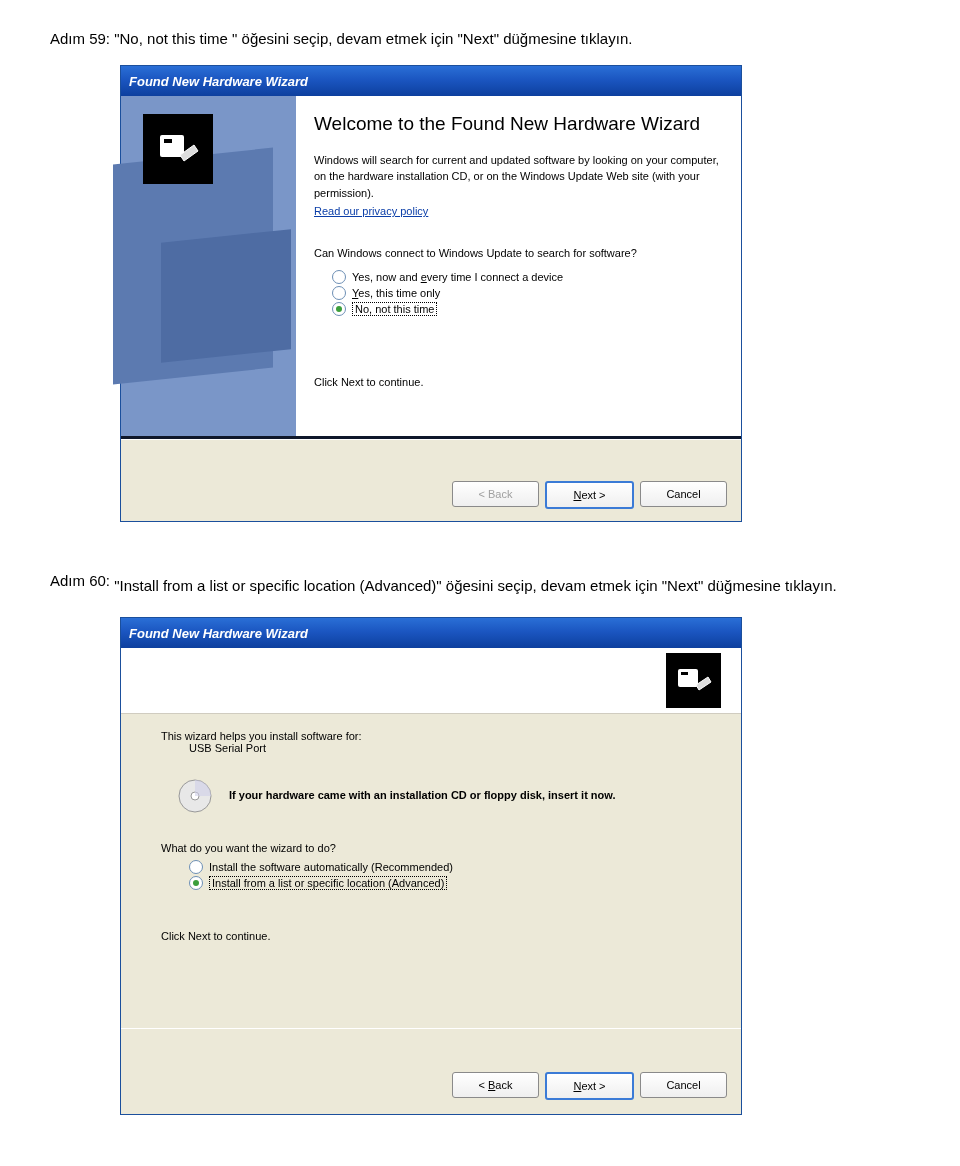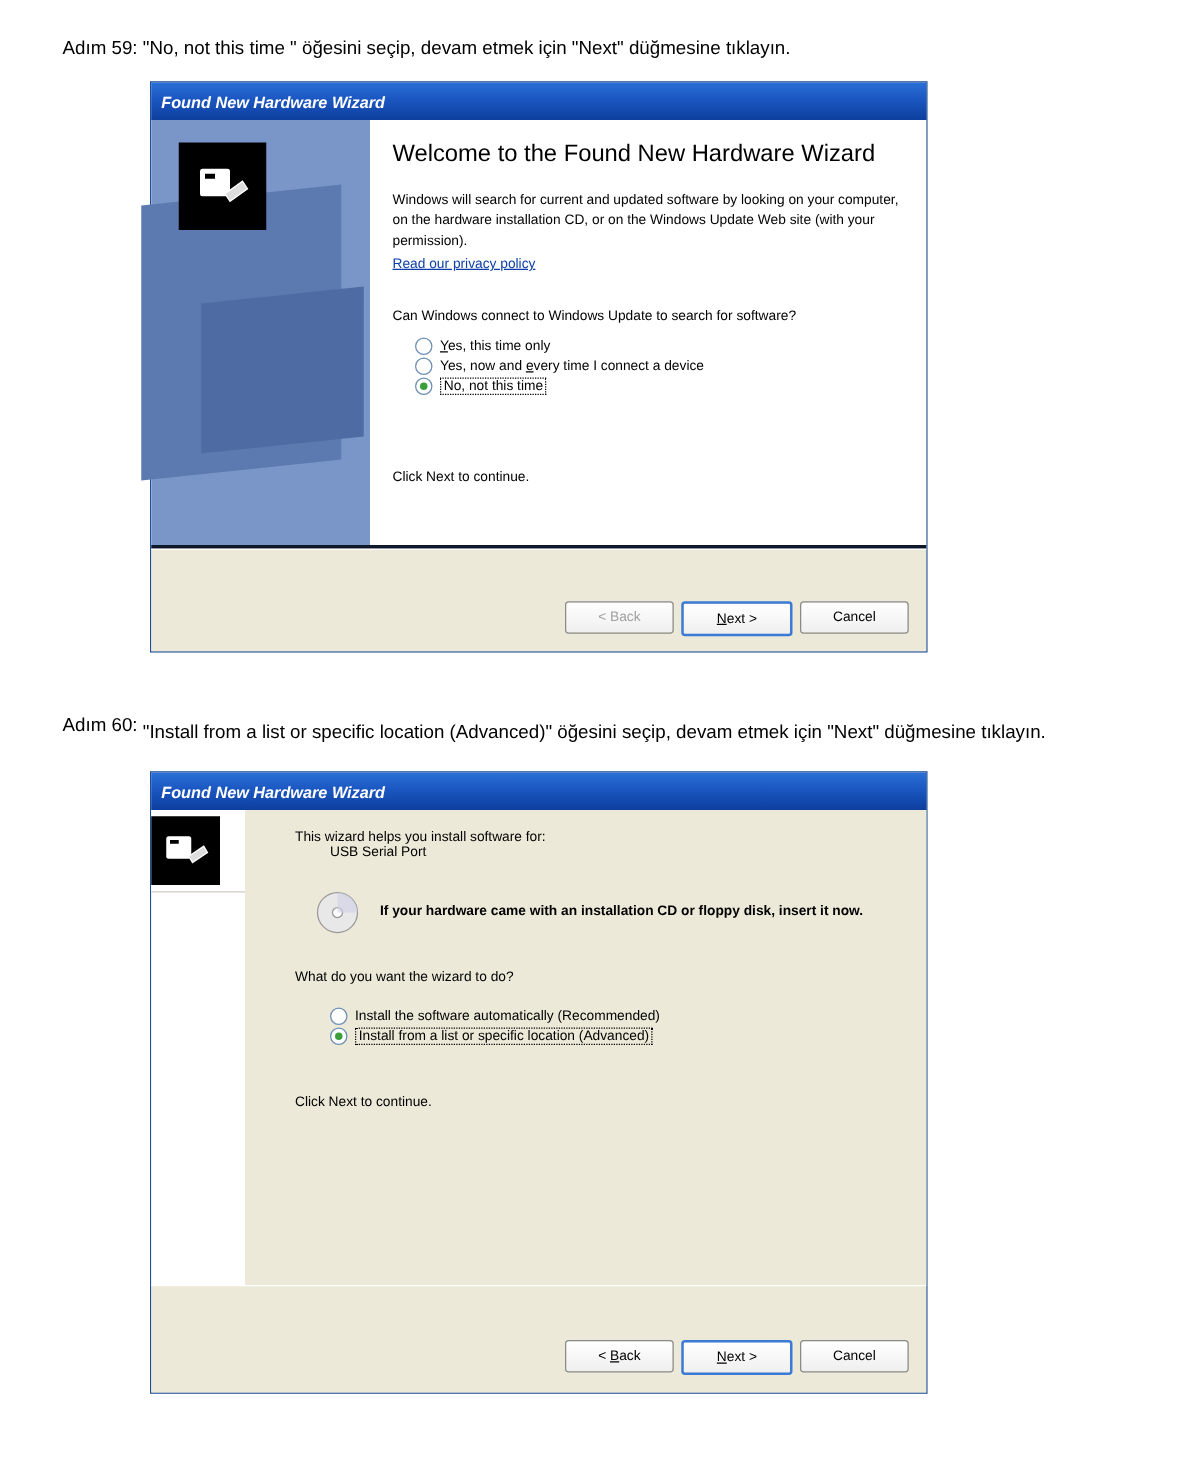--- a/index.html
+++ b/index.html
@@ -160,21 +160,21 @@
   }
   .btn.disabled { color: #a0a0a0; cursor: default; }
   .btn.default { border: 2px solid #3b7bd6; }
   .underline-f { text-decoration: underline; }
 
   
   .dialog-body2 {
     background: #fff;
     min-height: 380px;
     display: flex;
-    flex-direction: row;
+    flex-direction: column;
   }
   .banner {
     height: 65px;
     background: #fff;
     border-bottom: 1px solid #d0ccc0;
     display: flex;
     align-items: center;
     justify-content: flex-end;
     padding-right: 20px;
   }
@@ -245,25 +245,25 @@
       </div>
     </div>
     <div class="content-panel">
       <div class="wiz-title">Welcome to the Found New Hardware Wizard</div>
       <div class="wiz-text">Windows will search for current and updated software by looking on your computer, on the hardware installation CD, or on the Windows Update Web site (with your permission).</div>
       <a class="wiz-link">Read our privacy policy</a>
       <div class="wiz-text" style="margin-bottom:8px">Can Windows connect to Windows Update to search for software?</div>
 
       <div class="radio-row">
         <span class="radio-outer"></span>
-        <span><span class="underline-f">Y</span>es, this time only</span>
+        <span>Yes, now and <span class="underline-f">e</span>very time I connect a device</span>
       </div>
       <div class="radio-row">
         <span class="radio-outer"></span>
-        <span>Yes, now and <span class="underline-f">e</span>very time I connect a device</span>
+        <span><span class="underline-f">Y</span>es, this time only</span>
       </div>
       <div class="radio-row">
         <span class="radio-outer">
               <span class="radio-inner"></span>
             </span>
         <span class="radio-sel-label">No, not this time</span>
       </div>
 
       <div class="continue-text">Click Next to continue.</div>
     </div>
@@ -306,21 +306,21 @@
         <div class="cd-icon">
           <svg viewBox="0 0 40 40">
             <circle cx="20" cy="20" r="16" fill="#e8e8e8" stroke="#999"></circle>
             <circle cx="20" cy="20" r="4" fill="#fff" stroke="#999"></circle>
             <path d="M20 4 A16 16 0 0 1 36 20 L20 20 Z" fill="#cfcfe8" opacity="0.6"></path>
           </svg>
         </div>
         <div class="cd-text">If your hardware came with an installation CD or floppy disk, insert it now.</div>
       </div>
 
-      <div style="margin-bottom:18px">What do you want the wizard to do?</div>
+      <div style="margin-bottom:6px">What do you want the wizard to do?</div>
 
       <div class="radio-row" style="margin-left:28px">
         <span class="radio-outer"></span>
         <span>Install the software automatically (Recommended)</span>
       </div>
       <div class="radio-row" style="margin-left:28px">
         <span class="radio-outer">
               <span class="radio-inner"></span>
             </span>
         <span class="radio-sel-label">Install from a list or specific location (Advanced)</span>

